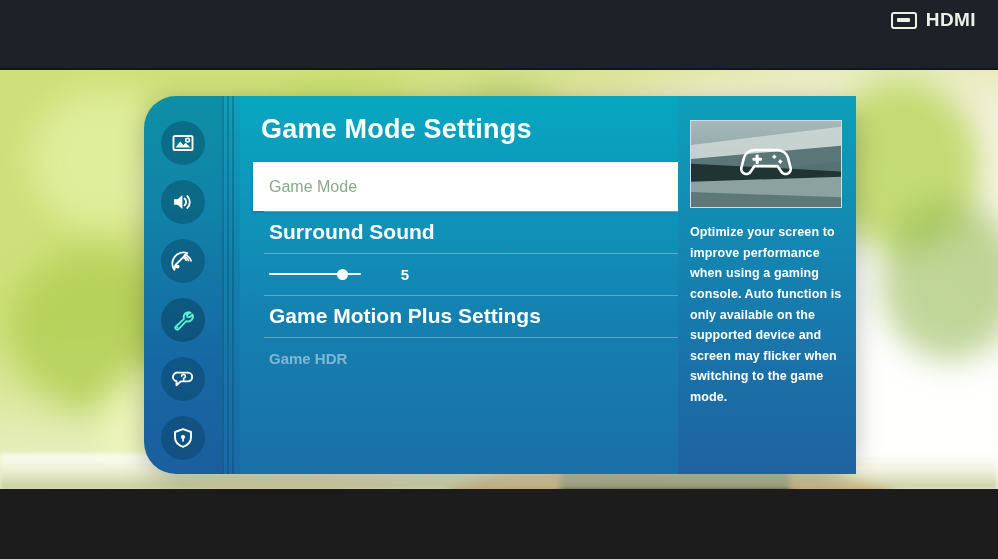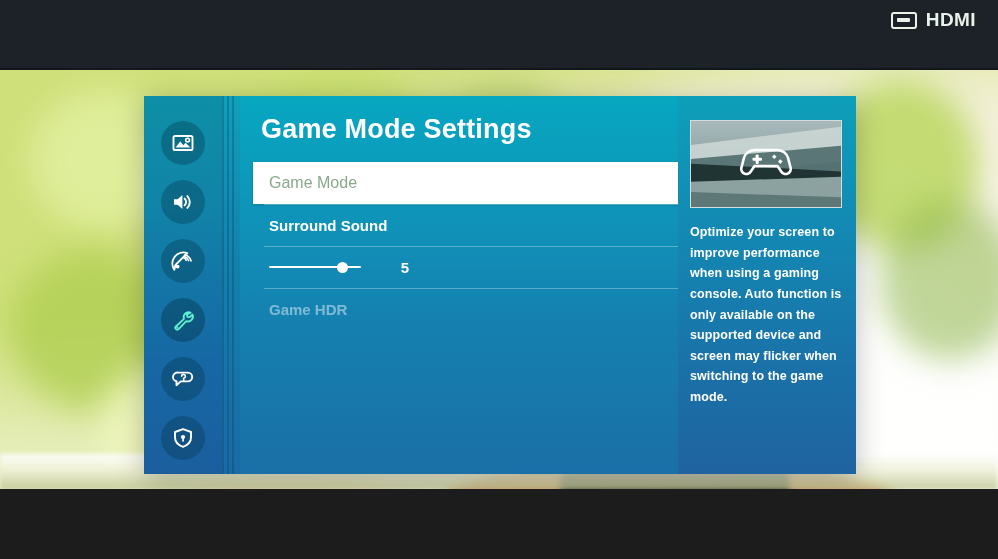--- a/index.html
+++ b/index.html
@@ -141,20 +141,21 @@
 
   
   .panel {
     position: absolute;
     left: 144px; top: 96px;
     width: 712px; height: 378px;
     z-index: 20;
     display: flex;
     box-shadow: 0 6px 26px rgba(0,0,0,.25);
     overflow: hidden;
+    border-radius: 32px;
   }
 
   
   .sidebar {
     position: relative;
     width: 78px;
     flex: 0 0 78px;
     background: linear-gradient(180deg, #0e8fa6 0%, #1183a8 30%, #1668a4 70%, #1b5e9e 100%);
     padding-top: 17px;
     box-sizing: border-box;
@@ -221,30 +222,30 @@
   }
   .row + .row::before {
     content: "";
     position: absolute;
     left: 6px; right: 4px; top: 0;
     height: 1px;
     background: rgba(255,255,255,.30);
   }
   .row-label {
     color: #ffffff;
-    font-size: 15px;
+    font-size: 21px;
     font-weight: 700;
     flex: 1 1 auto;
     white-space: nowrap;
   }
 
   
   .row.selected {
     background: #ffffff;
-    height: 42px;
+    height: 49px;
     margin: 0 -4px 0 -5px;
     padding: 0 14px 0 16px;
     box-shadow: 0 1px 3px rgba(0,0,0,.18);
     gap: 20px;
   }
   .row.selected .row-label {
     color: #8aa98b;
     font-weight: 400;
     font-size: 16px;
   }
@@ -465,20 +466,23 @@
         </div>
 
         <div class="row">
           <span class="slider">
             <span class="track"></span>
             <span class="knob" style="left: 68px;"></span>
           </span>
           <span class="row-value">5</span>
         </div>
 
+        <div class="row">
+          <span class="row-label">Game Motion Plus Settings</span>
+        </div>
 
         <div class="row dimmed">
           <span class="row-label">Game HDR</span>
           <span class="toggle disabled"></span>
         </div>
 
       </div>
     </div>
   </div>
 

